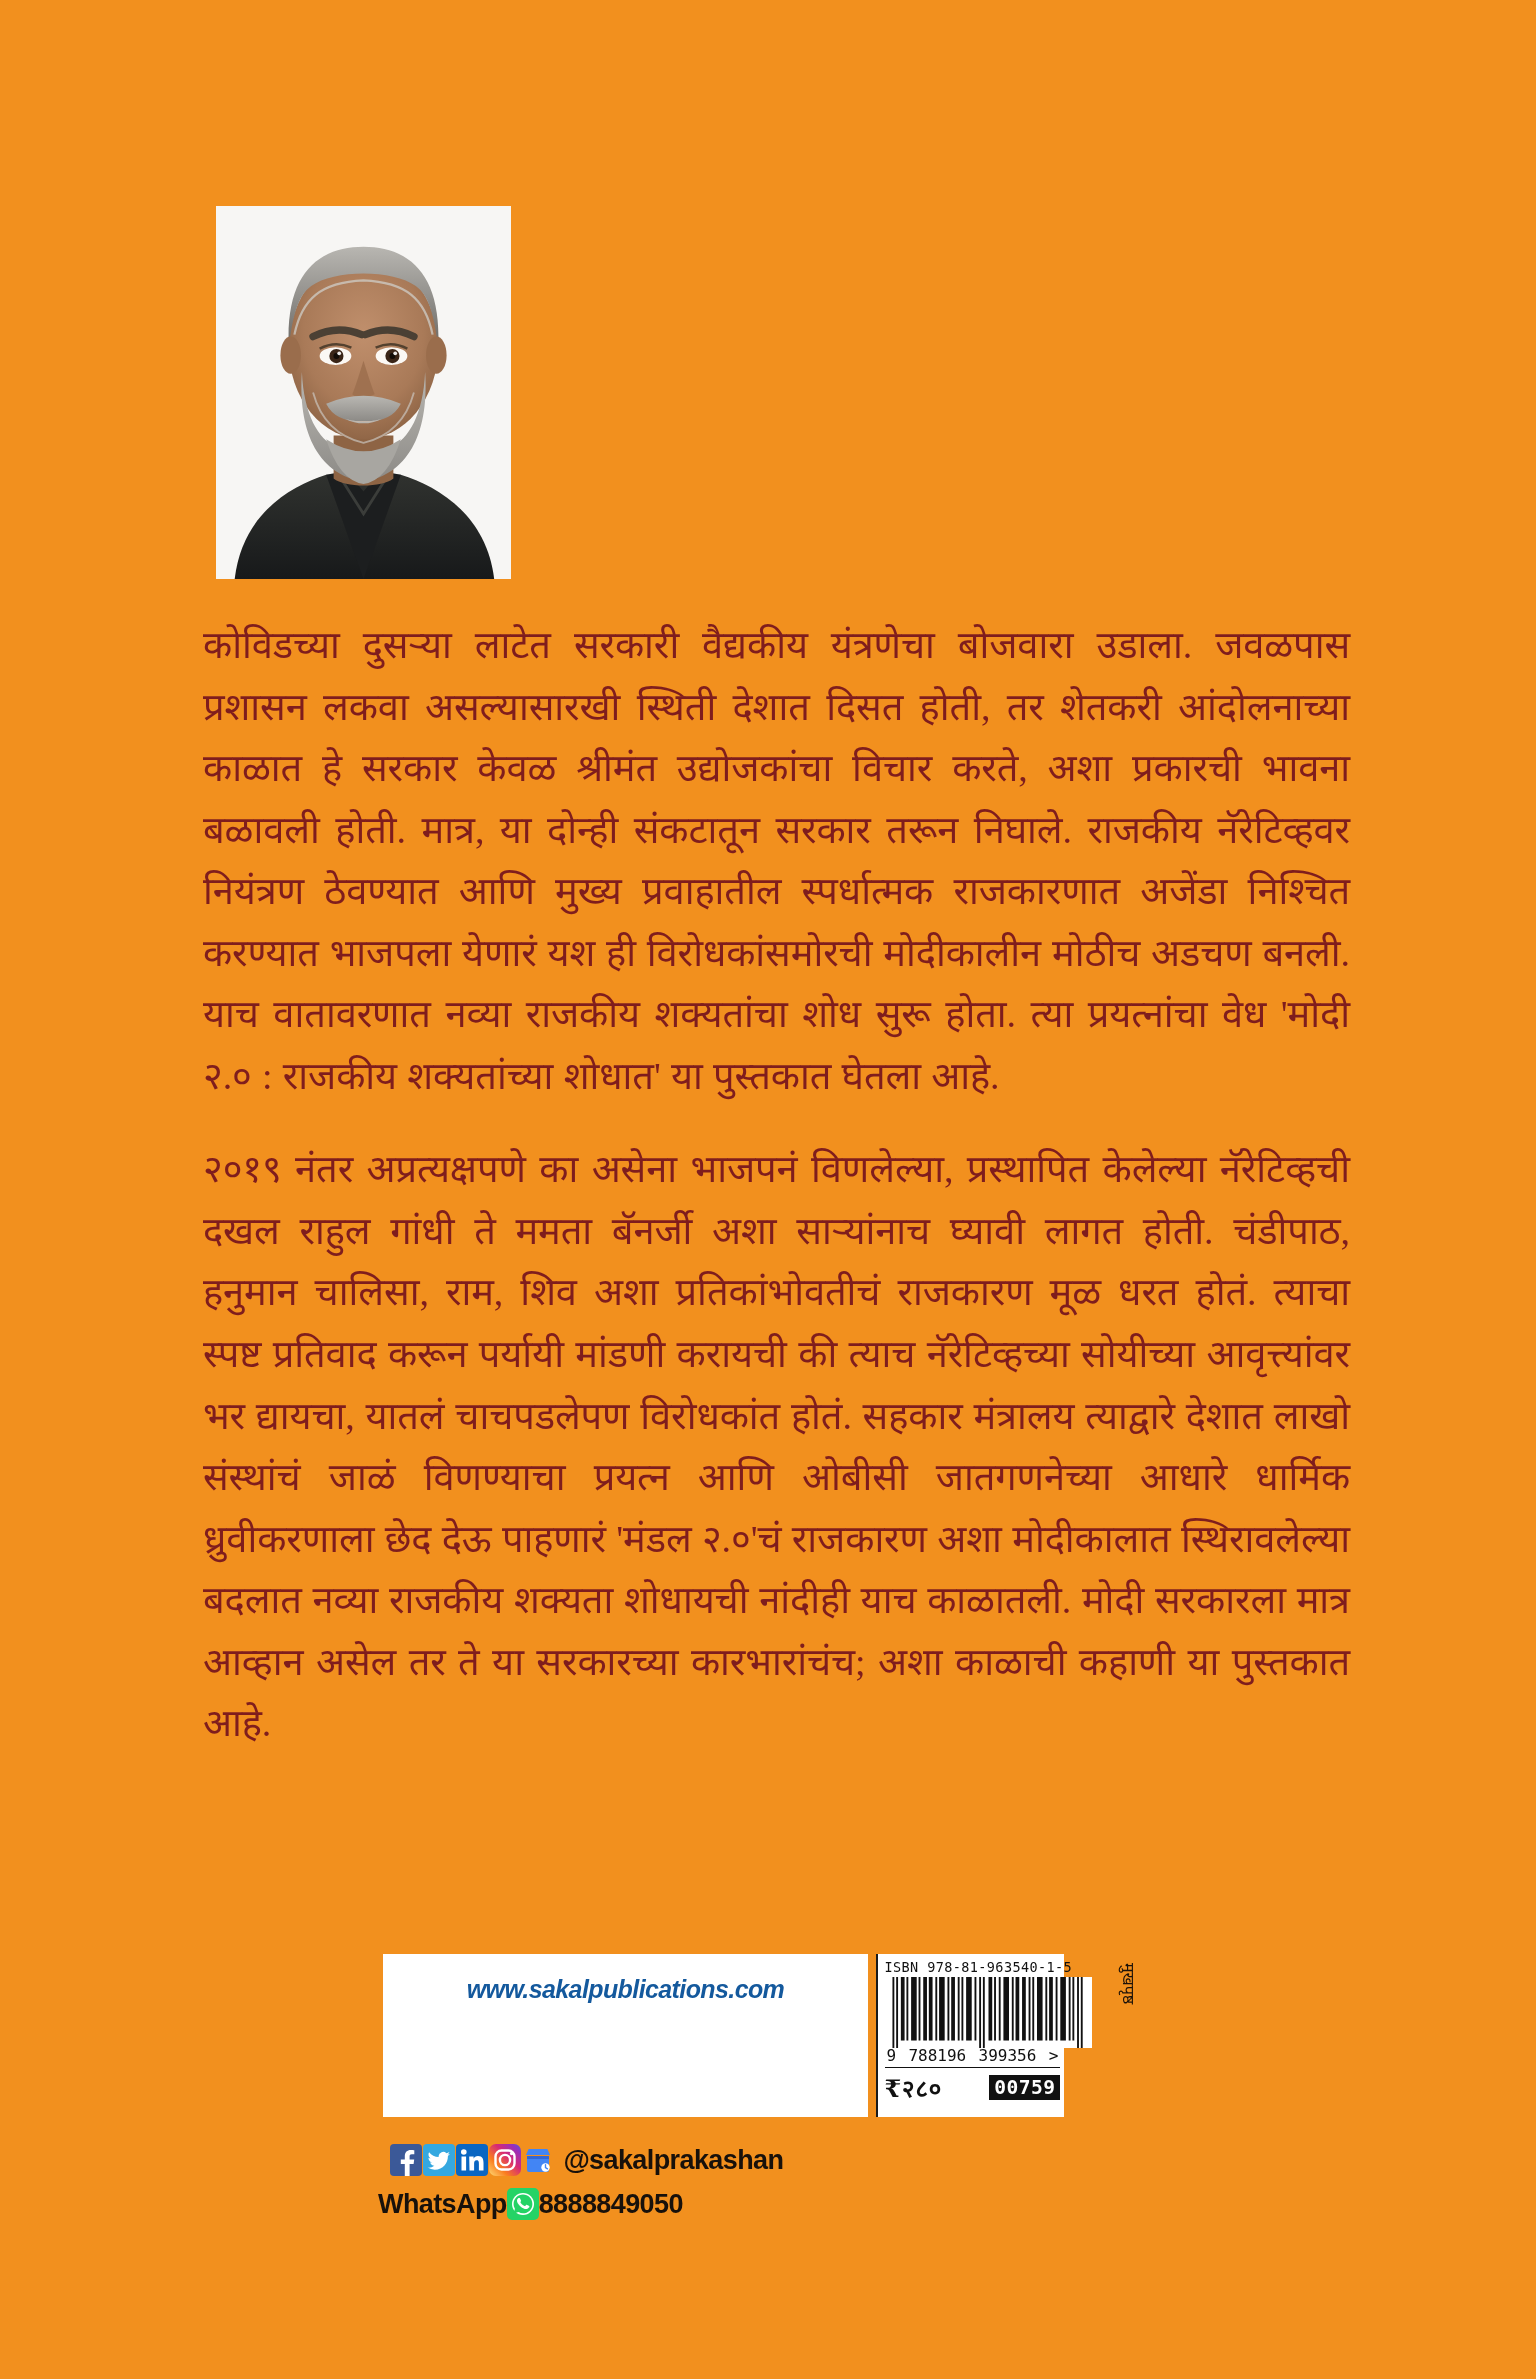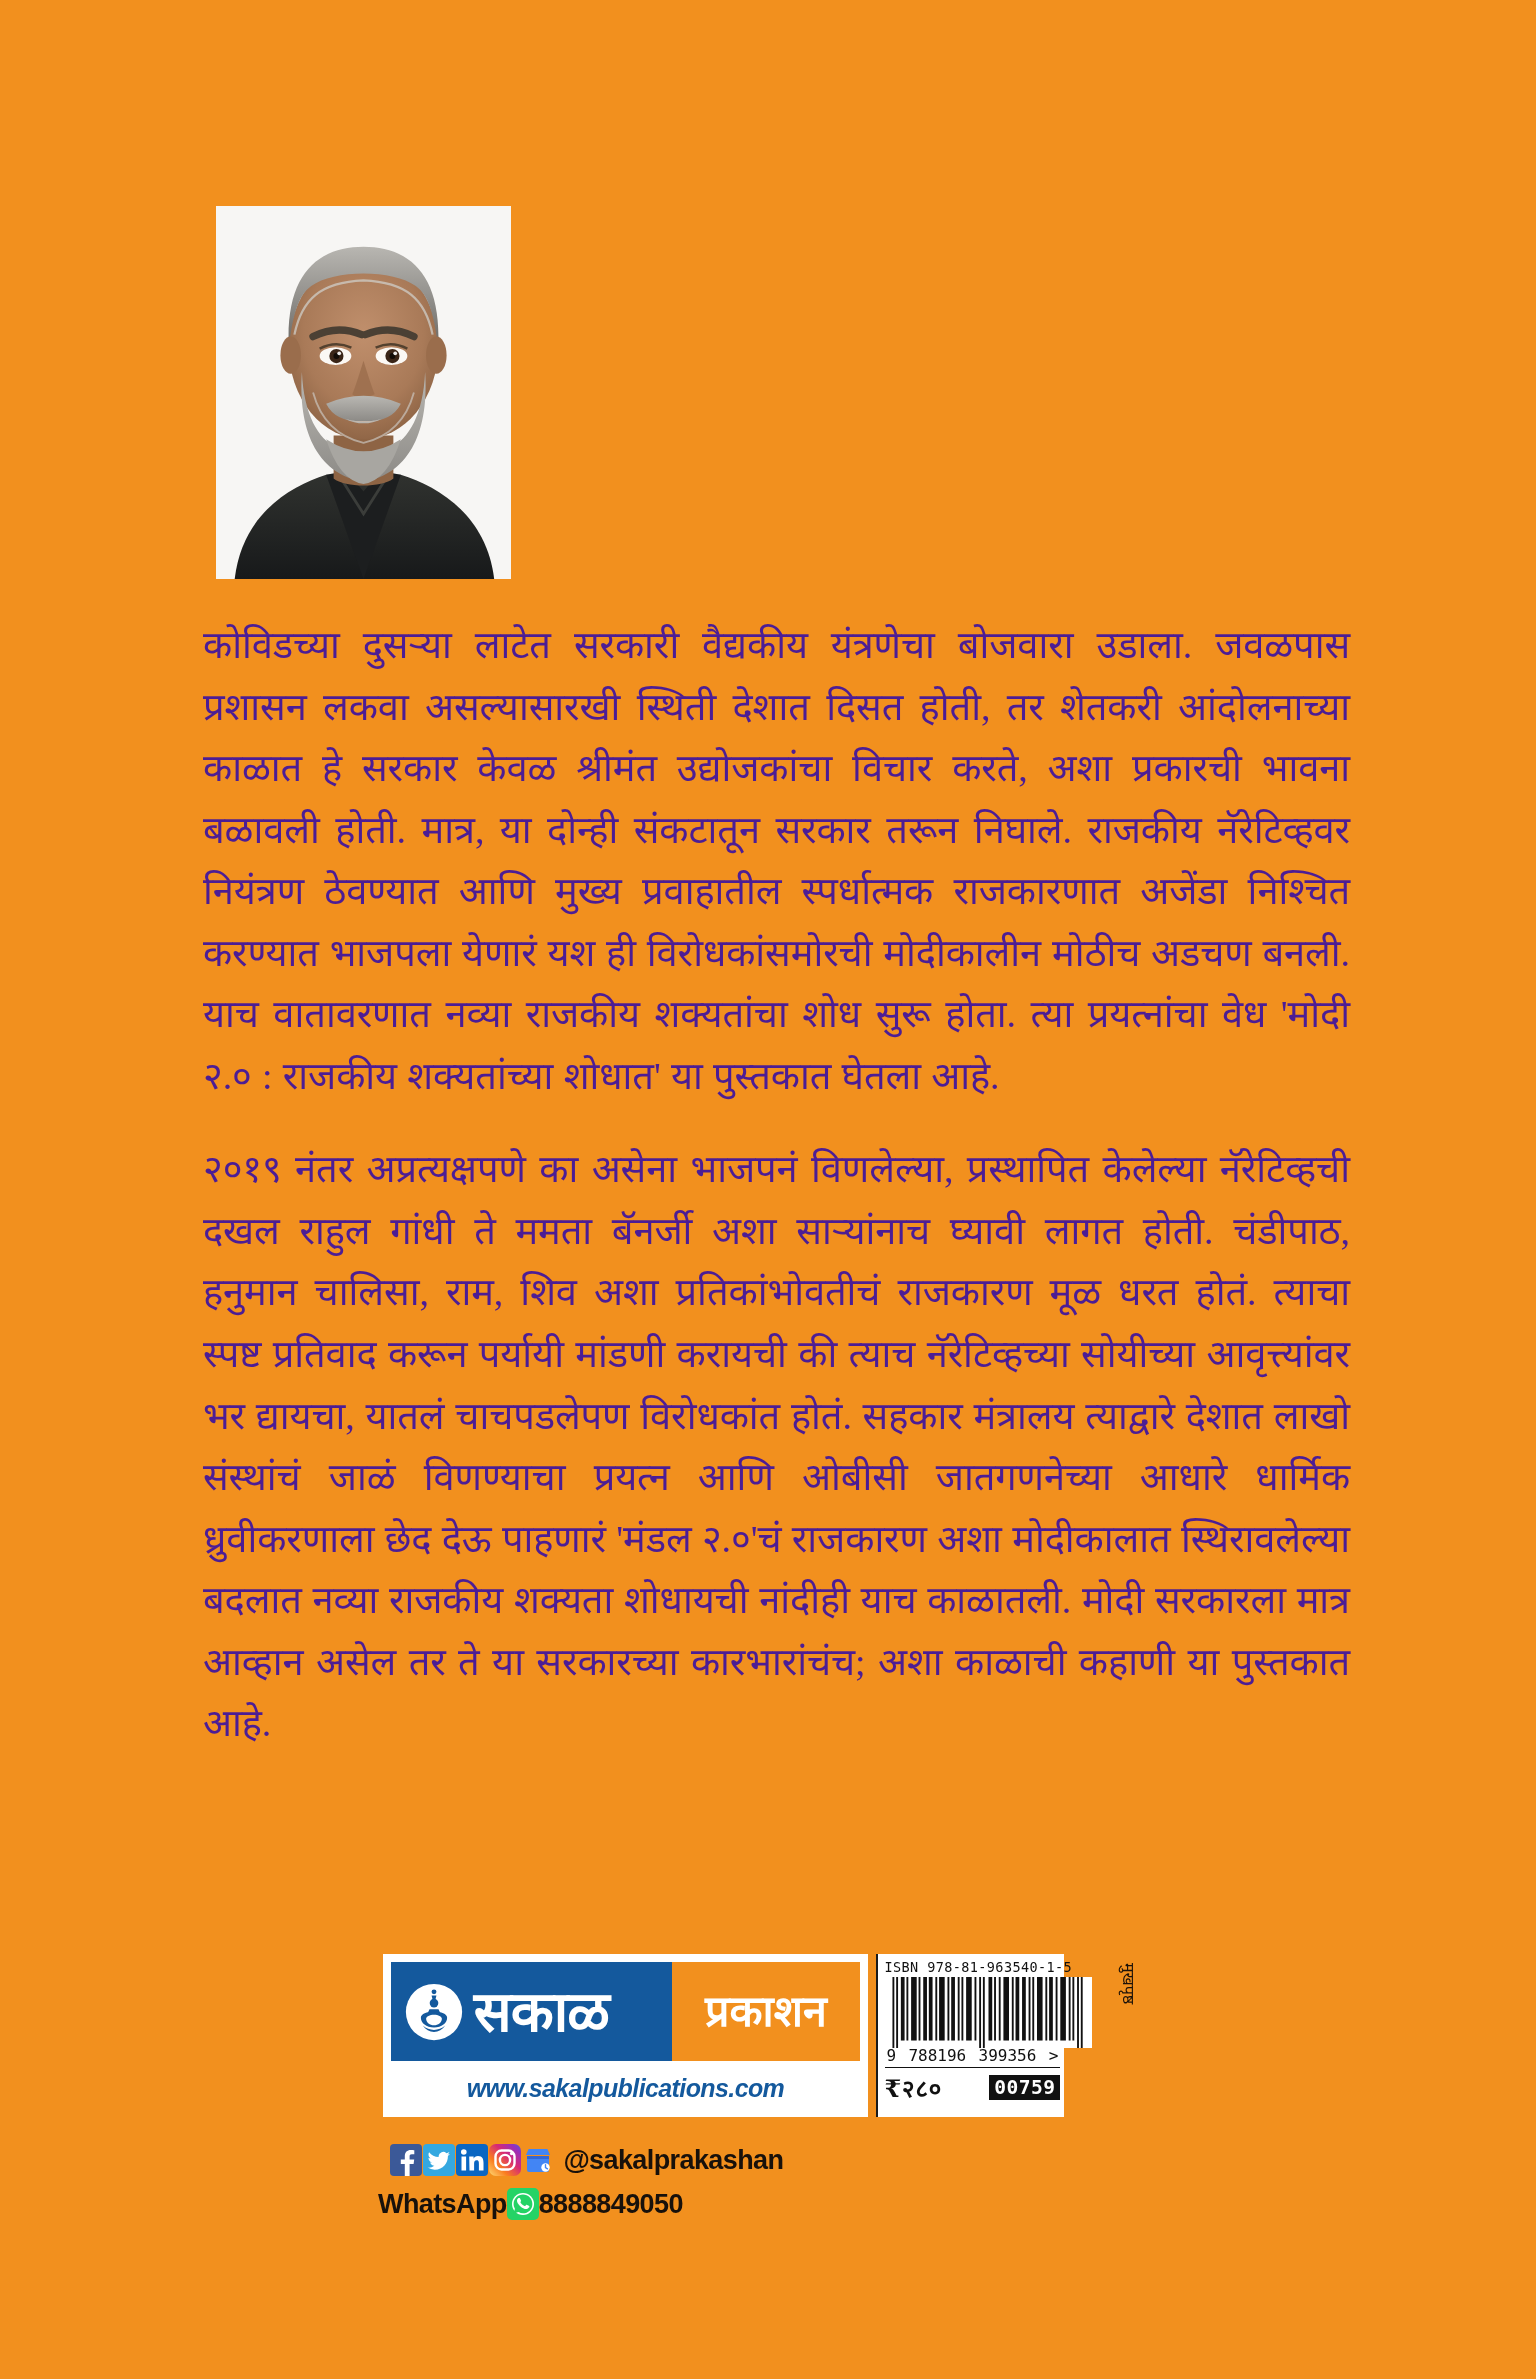--- a/index.html
+++ b/index.html
@@ -32,21 +32,21 @@
   #blurb {
     position: absolute;
     left: 203px;
     top: 615px;
     width: 1147px;
   }
   .para {
     font-family: "Liberation Serif", "DejaVu Serif", serif;
     font-size: 38px;
     line-height: 1.62;
-    color: #4c1d95;
+    color: #7f1d1d;
     text-align: justify;
     text-justify: inter-word;
     letter-spacing: -0.1px;
     word-spacing: 0.9px;
   }
   .para.p2 { margin-top: 32px; }
   .para:last-child { text-align-last: left; }
 
   
   #footer {
@@ -301,39 +301,20 @@
 </div>
 
 <div id="blurb">
   <p class="para p1">कोविडच्या दुसऱ्या लाटेत सरकारी वैद्यकीय यंत्रणेचा बोजवारा उडाला. जवळपास प्रशासन लकवा असल्यासारखी स्थिती देशात दिसत होती, तर शेतकरी आंदोलनाच्या काळात हे सरकार केवळ श्रीमंत उद्योजकांचा विचार करते, अशा प्रकारची भावना बळावली होती. मात्र, या दोन्ही संकटातून सरकार तरून निघाले. राजकीय नॅरेटिव्हवर नियंत्रण ठेवण्यात आणि मुख्य प्रवाहातील स्पर्धात्मक राजकारणात अजेंडा निश्चित करण्यात भाजपला येणारं यश ही विरोधकांसमोरची मोदीकालीन मोठीच अडचण बनली. याच वातावरणात नव्या राजकीय शक्यतांचा शोध सुरू होता. त्या प्रयत्नांचा वेध 'मोदी २.० : राजकीय शक्यतांच्या शोधात' या पुस्तकात घेतला आहे.</p>
   <p class="para p2">२०१९ नंतर अप्रत्यक्षपणे का असेना भाजपनं विणलेल्या, प्रस्थापित केलेल्या नॅरेटिव्हची दखल राहुल गांधी ते ममता बॅनर्जी अशा साऱ्यांनाच घ्यावी लागत होती. चंडीपाठ, हनुमान चालिसा, राम, शिव अशा प्रतिकांभोवतीचं राजकारण मूळ धरत होतं. त्याचा स्पष्ट प्रतिवाद करून पर्यायी मांडणी करायची की त्याच नॅरेटिव्हच्या सोयीच्या आवृत्त्यांवर भर द्यायचा, यातलं चाचपडलेपण विरोधकांत होतं. सहकार मंत्रालय त्याद्वारे देशात लाखो संस्थांचं जाळं विणण्याचा प्रयत्न आणि ओबीसी जातगणनेच्या आधारे धार्मिक ध्रुवीकरणाला छेद देऊ पाहणारं 'मंडल २.०'चं राजकारण अशा मोदीकालात स्थिरावलेल्या बदलात नव्या राजकीय शक्यता शोधायची नांदीही याच काळातली. मोदी सरकारला मात्र आव्हान असेल तर ते या सरकारच्या कारभारांचंच; अशा काळाची कहाणी या पुस्तकात आहे.</p>
 </div>
 
 <div id="footer">
 
   <div id="publisher-card">
-    <div id="logo-strip">
-      <div id="logo-sakal">
-        <svg id="sakal-emblem" viewBox="0 0 64 64" aria-hidden="true">
-          <circle cx="32" cy="32" r="30" fill="#ffffff"></circle>
-          <g fill="#14599D">
-            <circle cx="32" cy="10.5" r="2.6"></circle>
-            <path d="M29.4 14.5h5.2l-1.1 4.2h-3z"></path>
-            <circle cx="32" cy="22.5" r="4.6"></circle>
-            <path d="M27.2 29h9.6l2.4 5.2H24.8z"></path>
-            <path d="M18 38c0-4 6.3-6.6 14-6.6S46 34 46 38c0 5.6-5.8 10.4-14 10.4S18 43.6 18 38zm5.6 1.2c0 4 4 7 8.4 7s8.4-3 8.4-7c0-2.6-3.8-4.4-8.4-4.4s-8.4 1.8-8.4 4.4z"></path>
-            <path d="M20 46.5c3 4.6 7.3 6.9 12 6.9s9-2.3 12-6.9c-3.6 3.1-7.6 4.6-12 4.6s-8.4-1.5-12-4.6z"></path>
-          </g>
-        </svg>
-        <span id="sakal-word">सकाळ</span>
-      </div>
-      <div id="logo-prakashan">
-        <span id="prakashan-word">प्रकाशन</span>
-      </div>
-    </div>
     <div id="publisher-url">www.sakalpublications.com</div>
   </div>
 
   <div id="barcode-panel">
     <div id="isbn-line">ISBN 978-81-963540-1-5</div>
     <svg id="barcode-bars" viewBox="0 0 222 76" preserveAspectRatio="none" aria-hidden="true">
       <rect width="222" height="76" fill="#ffffff"></rect>
       <g fill="#111111">
         <rect x="8" y="0" width="2" height="76"></rect>
           <rect x="12" y="0" width="2" height="76"></rect>

